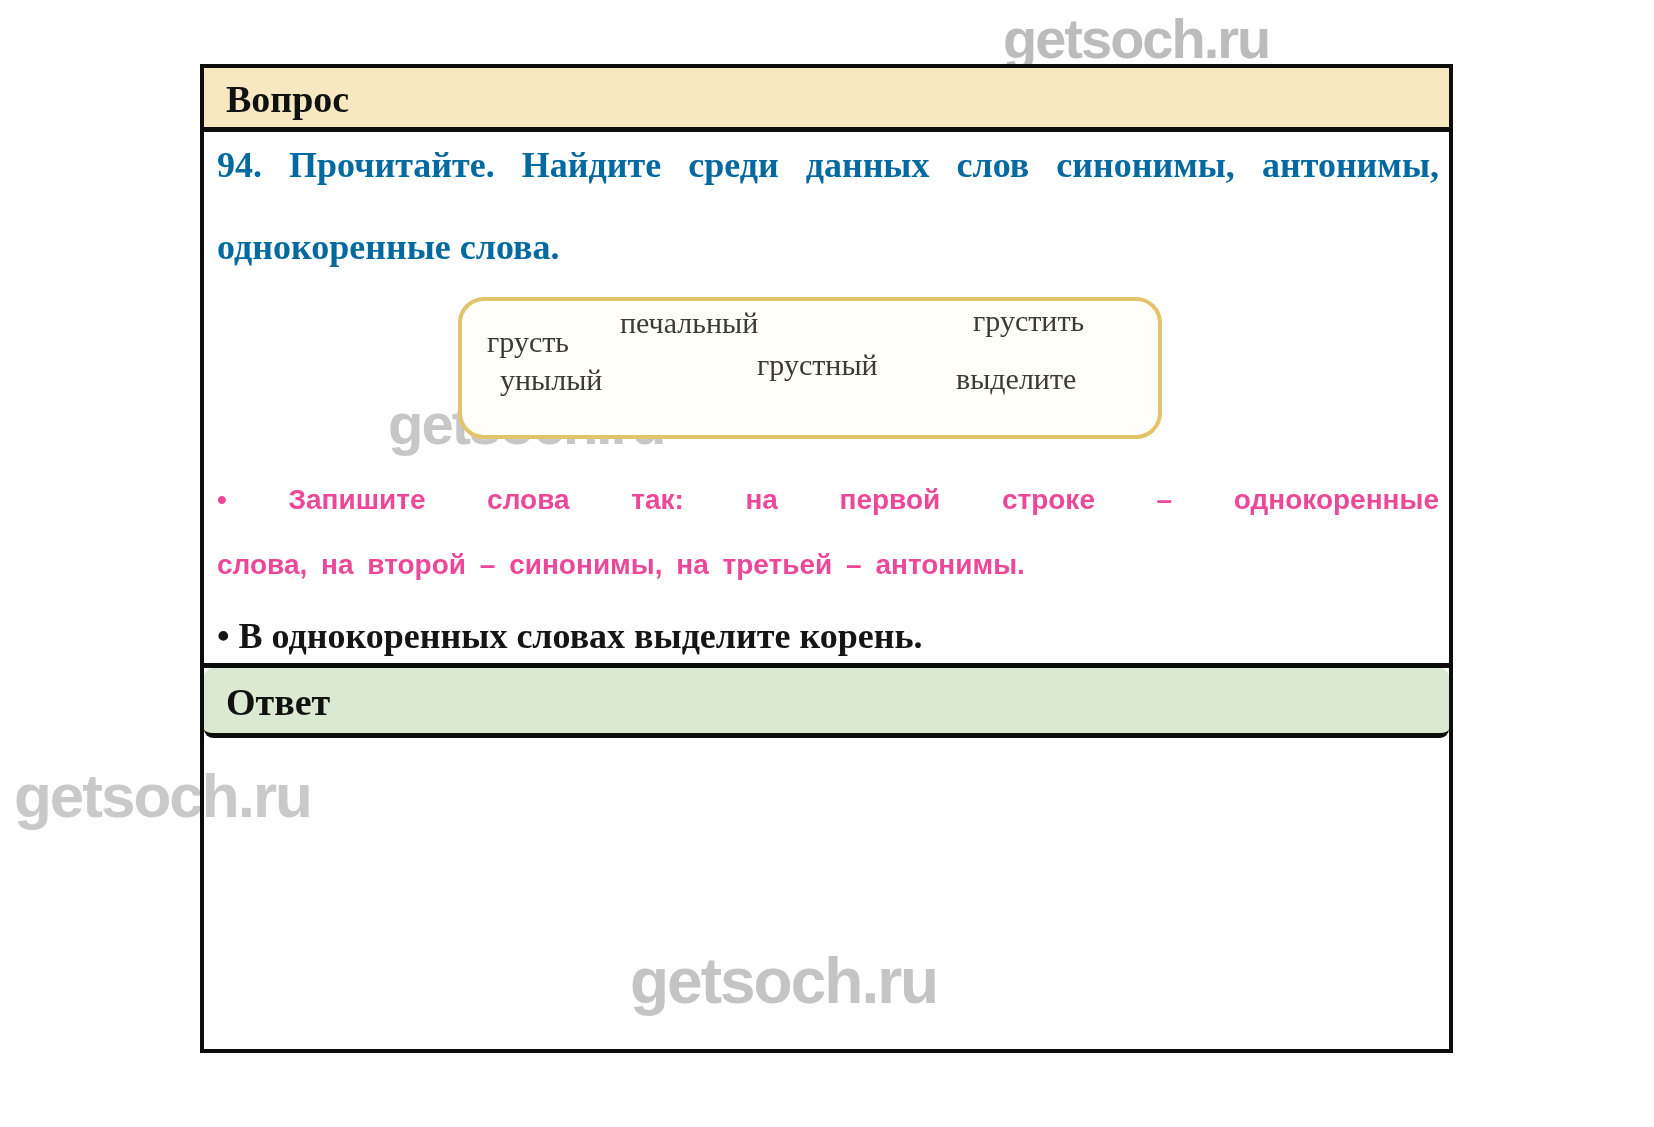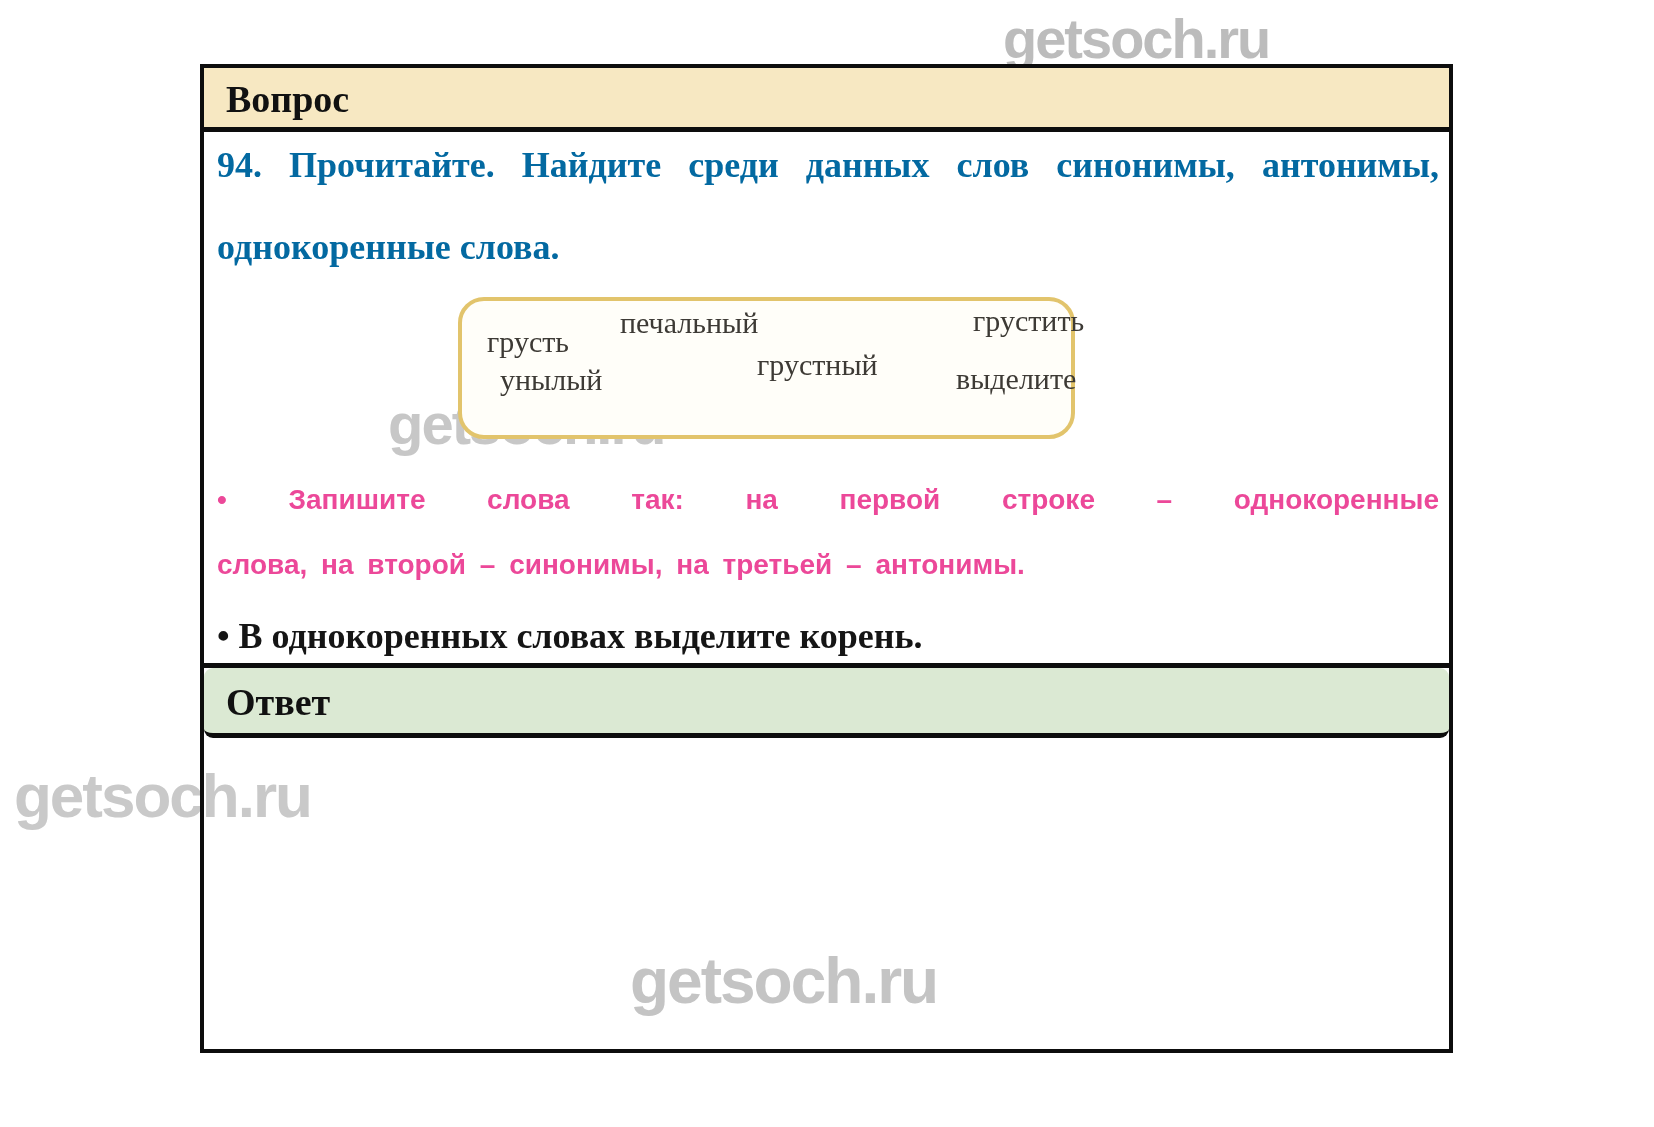--- a/index.html
+++ b/index.html
@@ -38,21 +38,21 @@
 
   
   .tline{position:absolute;left:13px;right:10px;white-space:nowrap;}
   .jline{position:absolute;left:13px;right:10px;white-space:normal;
     text-align:justify;text-align-last:justify;}
   .q-serif{font-family:"Liberation Serif",serif;font-weight:700;font-size:36px;color:#0369a1;}
   .q-line1{top:12px;}
   .q-line2{top:77px;margin-top:17px;}
 
   .wordbox{
-    position:absolute;left:254px;top:165px;width:617px;height:142px;
+    position:absolute;left:254px;top:165px;width:704px;height:142px;
     box-sizing:border-box;border:4px solid #e2c46c;border-radius:26px;
     background:#fffef9;
   }
   .boxword{
     position:absolute;font-family:"Liberation Serif",serif;
     font-size:30px;color:#3d3a35;white-space:nowrap;
   }
   .bw-0{left:25px;top:24px;}
   .bw-1{left:158px;top:5px;}
   .bw-2{left:511px;top:3px;}

